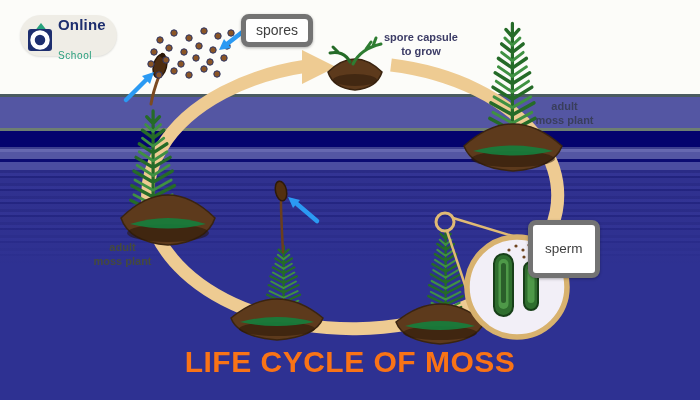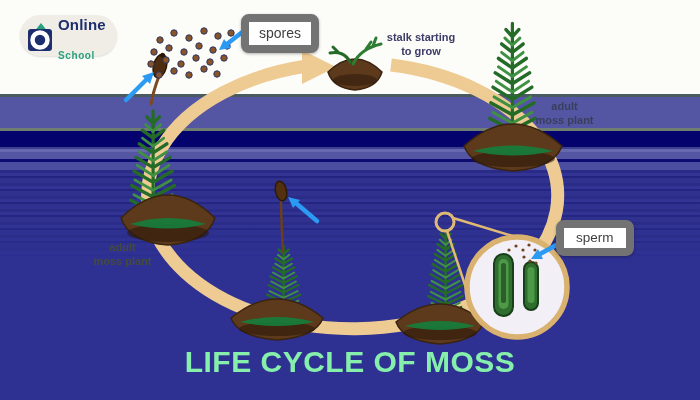--- a/index.html
+++ b/index.html
@@ -21,50 +21,50 @@
   .b-m1{top:162px;height:8px;background:#4b4da0;}
   .b-stripes{
     top:170px;height:95px;
     background:
       linear-gradient(180deg, rgba(46,49,146,0) 0%, rgba(46,49,146,.25) 55%, #2e3192 100%),
       repeating-linear-gradient(180deg,#2a2b86 0 3px,#333494 3px 6px,#22237e 6px 8px,#30318f 8px 13px);
   }
   svg.diagram{position:absolute;left:0;top:0;pointer-events:none;}
   
   .callout{
-    position:absolute;background:#ffffff;border:8px solid #737373;border-radius:8px;
+    position:absolute;background:#ffffff;border:5px solid #737373;border-radius:8px;
     padding:3px 10px;font-size:13.5px;color:#3f3f3f;text-align:center;line-height:1.2;
     white-space:pre-line;box-shadow:0 1px 3px rgba(0,0,0,.3);
   }
   .co-spores{left:241px;top:14px;font-size:14px;}
   .co-capsule{left:78px;top:95px;}
   .co-stalk{left:302px;top:217px;}
-  .co-sperm{left:556px;top:220px;padding:2px 12px;}
+  .co-sperm{left:528px;top:220px;padding:16px 12px;}
   
   .dlabel{
     position:absolute;font-size:11px;font-weight:700;color:#393e5c;
     text-align:center;white-space:pre-line;line-height:1.3;
   }
   .dl-start{left:366px;top:30px;width:110px;color:#3c3c66;}
   .dl-adult-right{left:527px;top:99px;width:75px;}
   .dl-adult-left{left:85px;top:240px;width:75px;color:#454a3e;}
   
   .title{
     position:absolute;left:0;top:345px;width:700px;text-align:center;
-    font-size:30px;font-weight:800;color:#86efac;letter-spacing:.5px;
+    font-size:30px;font-weight:800;color:#f97316;letter-spacing:.5px;
   }
   
   .logo{
     position:absolute;left:20px;top:15px;width:97px;height:41px;border-radius:21px;
     background:#efede6;display:flex;align-items:center;gap:4px;padding:4px 8px 0 7px;
     box-sizing:border-box;box-shadow:0 1px 2px rgba(0,0,0,.12);
   }
   .logo-text{display:flex;flex-direction:column;line-height:1;margin-top:2px;}
   .logo-name{font-size:15px;font-weight:800;color:#1d2e6e;letter-spacing:.2px;}
-  .logo-sub{font-size:10px;font-weight:700;color:#2aa07e;letter-spacing:.6px;margin-top:19px;}
+  .logo-sub{font-size:10px;font-weight:400;color:#2aa07e;letter-spacing:.6px;margin-top:19px;}
 </style>
 </head>
 <body>
 
 <div id="stage">
 
   <div>
     <div class="band b-white"></div>
     <div class="band b-edge"></div>
     <div class="band b-slate"></div>
@@ -207,21 +207,21 @@
       <g>
         <line x1="560" y1="243" x2="540" y2="254"></line>
           <polygon points="531,259 538,249 543,259" fill="#2b9af3" stroke="none"></polygon>
       </g>
     </g>
   </svg>
 
   <div class="callout co-spores">spores</div>
   <div class="callout co-sperm">sperm</div>
 
-  <div class="dlabel dl-start">stalk starting
+  <div class="dlabel dl-start">spore capsule
 to grow</div>
   <div class="dlabel dl-adult-right">adult
 moss plant</div>
   <div class="dlabel dl-adult-left">adult
 moss plant</div>
 
   <div class="title">LIFE CYCLE OF MOSS</div>
 
   <div class="logo">
     <svg width="27" height="31" viewBox="0 0 27 31">

